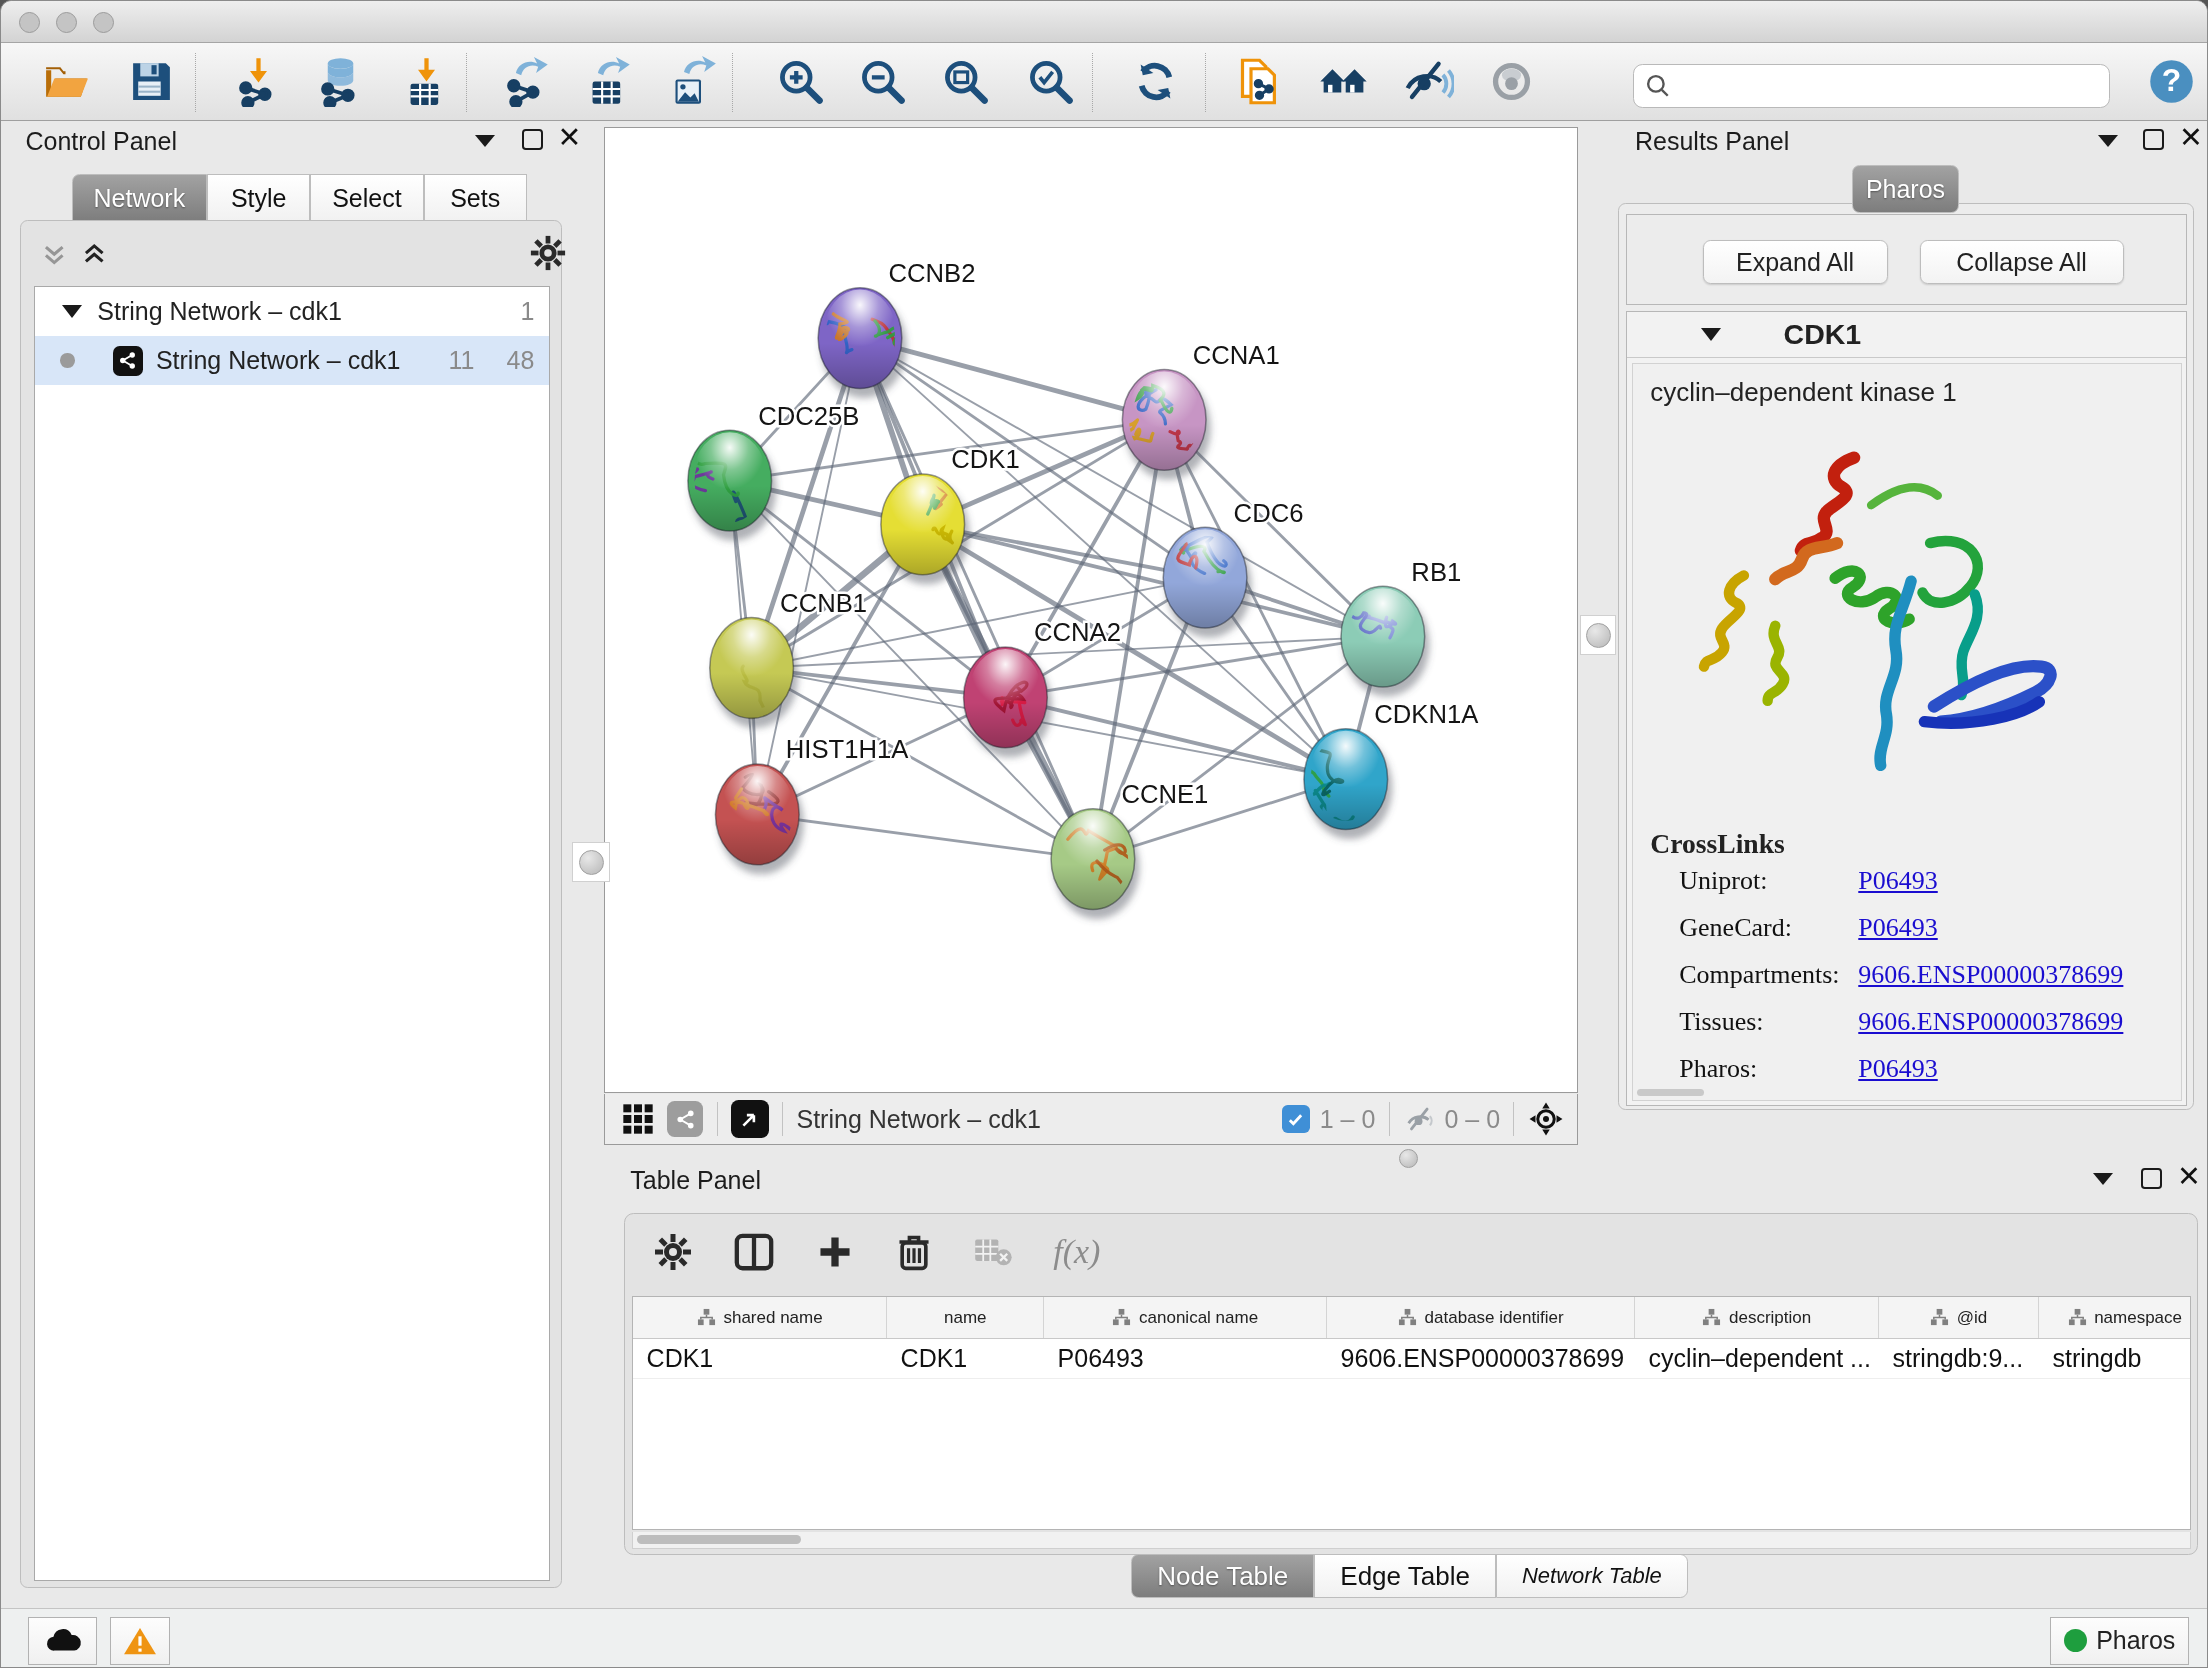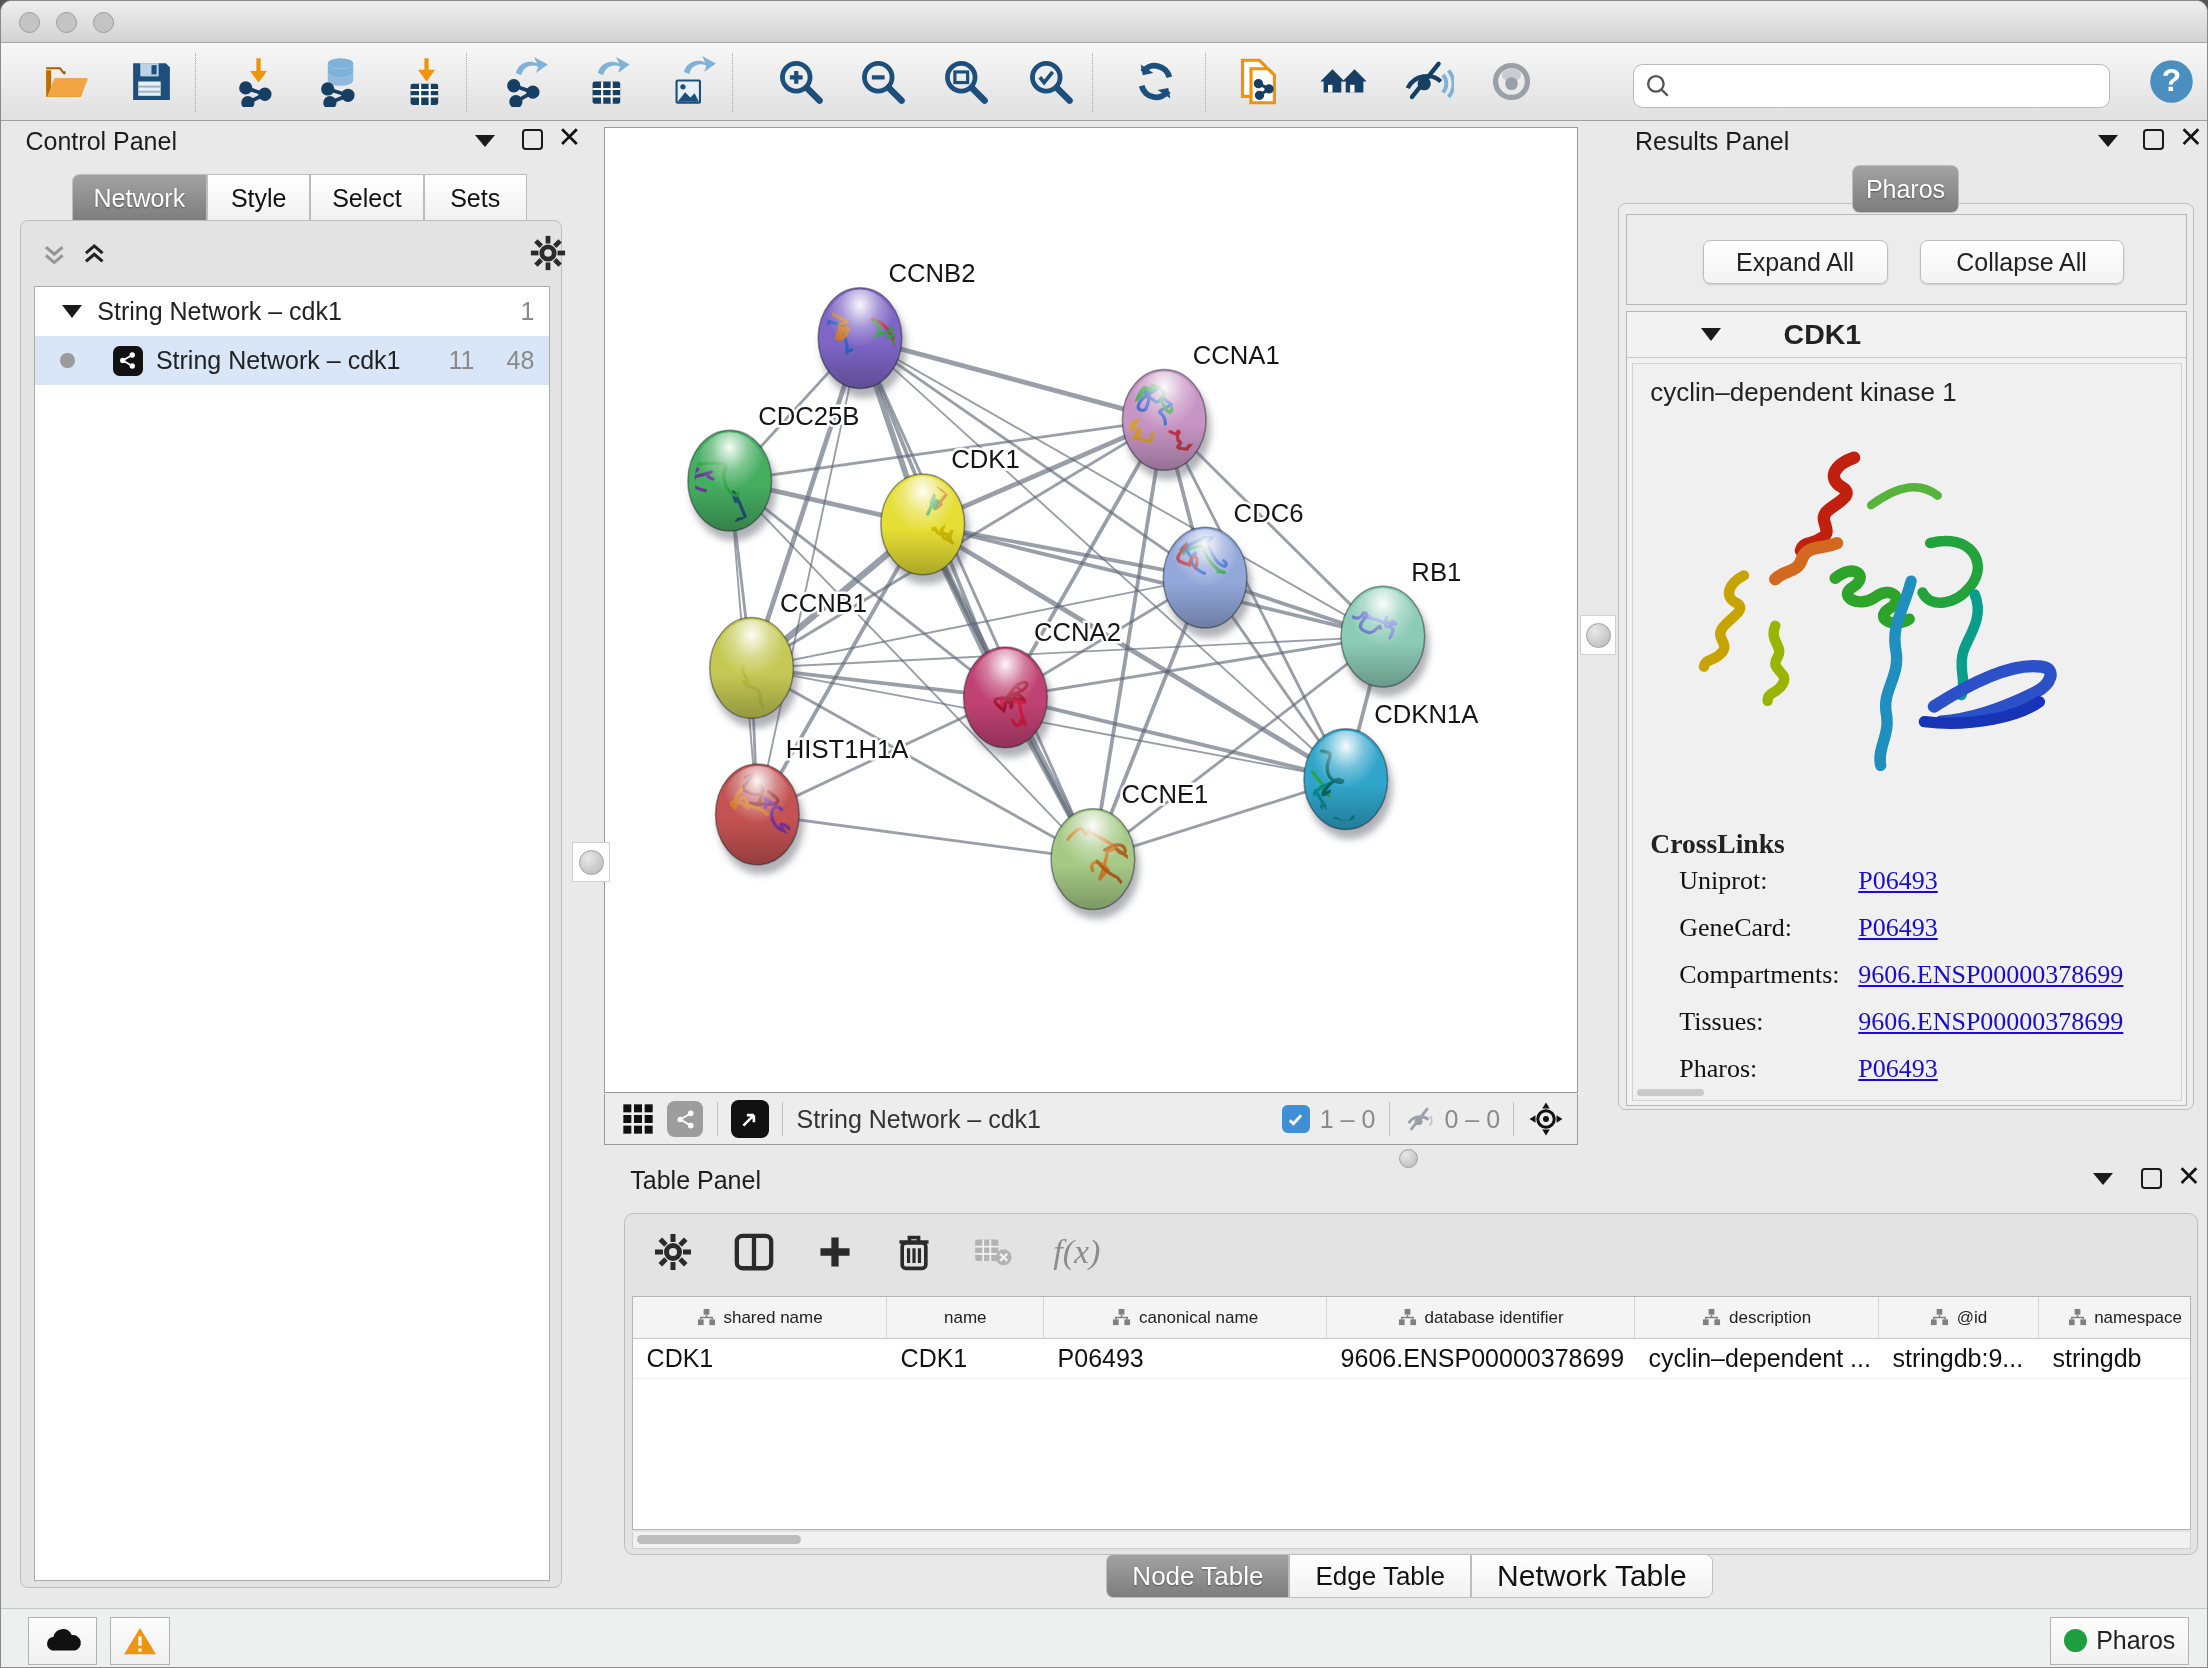--- a/index.html
+++ b/index.html
@@ -844,21 +844,21 @@
           </div>
       </div>
       <div class="abs" style="left:7.6px;top:318px;width:1559px;height:17px;background:#f1f1f1;border:1px solid #cfcfcf;border-top:none;">
         <div style="position:absolute;left:3.8px;top:2.9px;width:164px;height:9.5px;background:#bdbdbd;border-radius:4.8px;"></div>
       </div>
     </div>
 
     <div class="abs" id="table-tabs" style="left:0;top:392px;width:100%;display:flex;justify-content:center;">
         <div class="tab sel" style="min-width: 143px; padding: 0px 25px; height: 44px; font-size: 26px; border-radius: 7.6px 0px 0px 7.6px;">Node Table</div>
         <div class="tab" style="min-width: 143px; padding: 0px 25px; height: 44px; font-size: 26px;">Edge Table</div>
-        <div class="tab" style="min-width: 143px; padding: 0px 25px; height: 44px; font-size: 30px; border-radius: 0px 7.6px 7.6px 0px;">Network Table</div>
+        <div class="tab" style="min-width: 143px; padding: 0px 25px; height: 44px; font-size: 22px; border-radius: 0px 7.6px 7.6px 0px; font-style: italic;">Network Table</div>
       </div>
   </div>
 
   <div class="abs statusbar">
     <div class="sbtn" style="left:27px;width:69px;">
       <svg width="38" height="28.5" viewBox="0 0 44 32">
           <path d="M12 28a8 8 0 0 1-1-16 11 11 0 0 1 21-2 7.5 7.5 0 0 1 3 18z" fill="#111"></path>
         </svg>
     </div>
     <div class="sbtn" style="left:109px;width:60px;">

